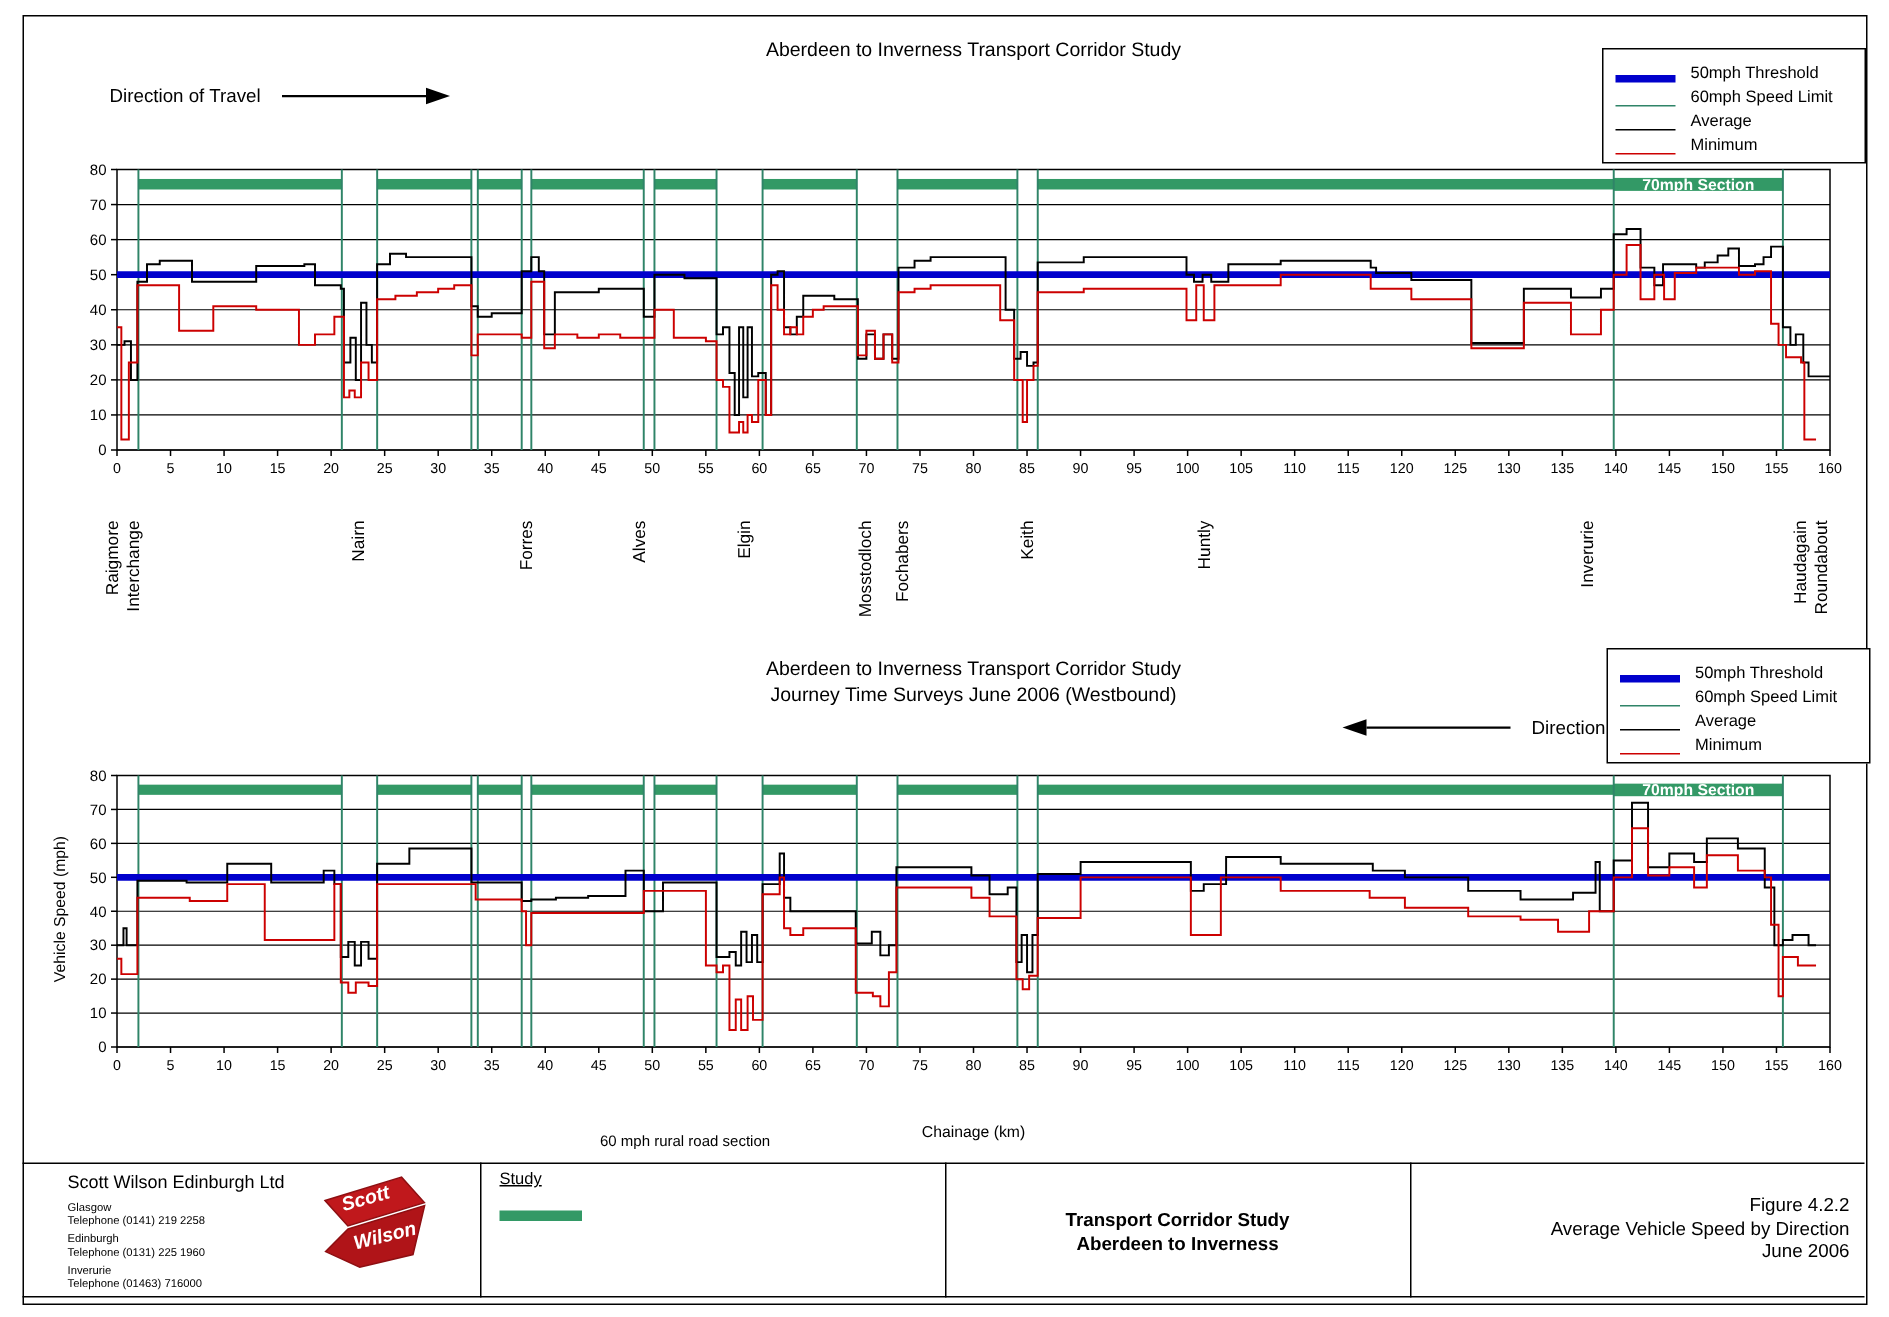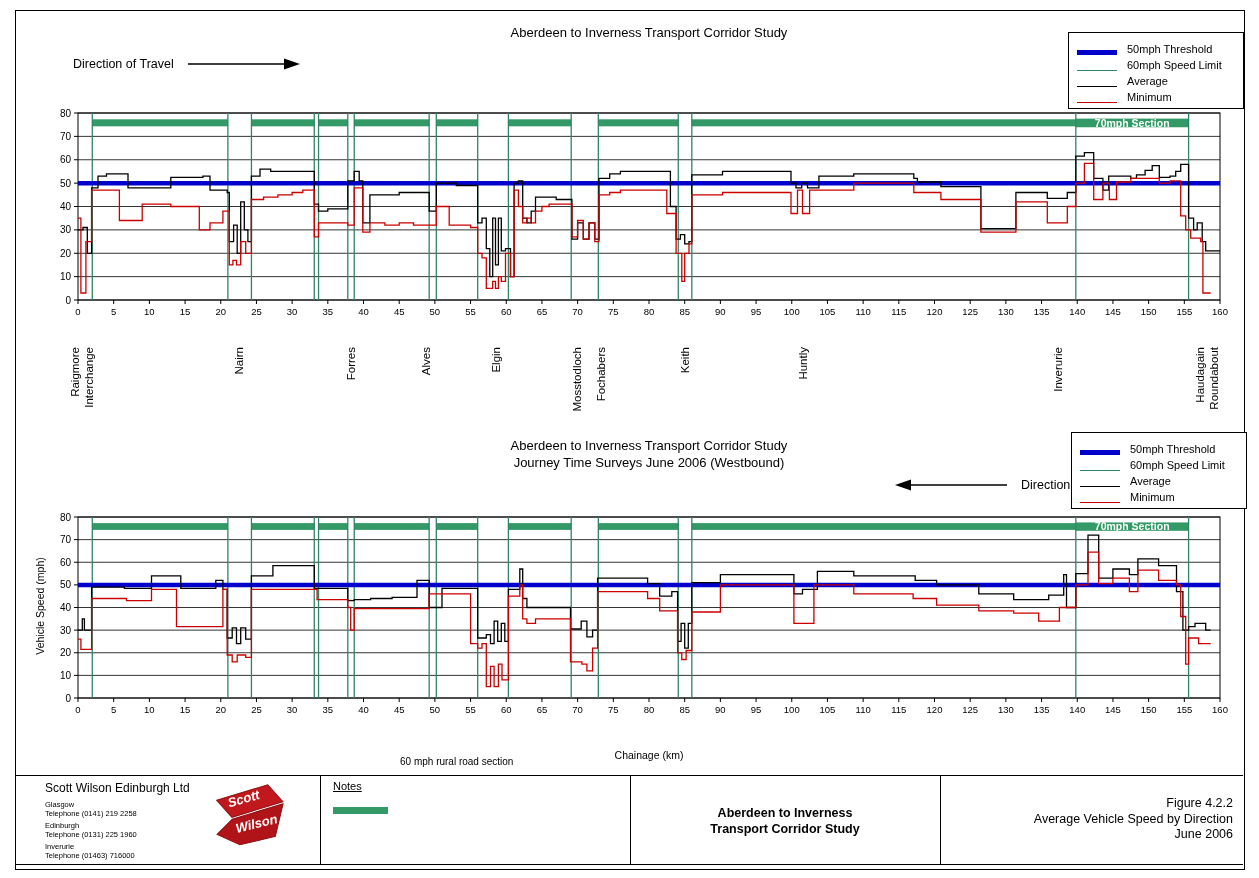--- a/index.html
+++ b/index.html
@@ -392,27 +392,27 @@
 
   <svg class="abs" style="left:208px;top:782px;" width="86" height="72">
     <g transform="rotate(-4 43 36)">
       <polygon points="10,16 62,4 76,22 24,34" fill="#c0181c" stroke="#8e0f12" stroke-width="1"></polygon>
       <polygon points="24,36 76,24 66,56 30,62 8,50" fill="#b01418" stroke="#8e0f12" stroke-width="1"></polygon>
       <text id="logo-word1" x="22" y="24" fill="#fff" font-size="13" font-style="italic" font-weight="bold" transform="rotate(-12 22 24)">Scott</text>
       <text id="logo-word2" x="28" y="50" fill="#fff" font-size="13" font-style="italic" font-weight="bold" transform="rotate(-10 28 50)">Wilson</text>
     </g>
   </svg>
 
-  <div class="abs" id="notes-head" style="left:333px;top:780px;">Notes</div>
+  <div class="abs" id="notes-head" style="left:333px;top:780px;">Study</div>
   <div class="abs" id="notes-swatch" style="left: 333px; top: 807px; background: rgb(51, 153, 102);"></div>
   <div class="abs" id="notes-label" style="left:400px;top:756px;">60 mph rural road section</div>
 
   <div class="abs" id="footer-center" style="left:630px;top:805px;">
+    <div>Transport Corridor Study</div>
     <div>Aberdeen to Inverness</div>
-    <div>Transport Corridor Study</div>
   </div>
 
   <div class="abs" id="footer-right" style="left:948px;top:796px;">
     <div>Figure 4.2.2</div>
     <div>Average Vehicle Speed by Direction</div>
     <div>June 2006</div>
   </div>
 
 </div>
 

